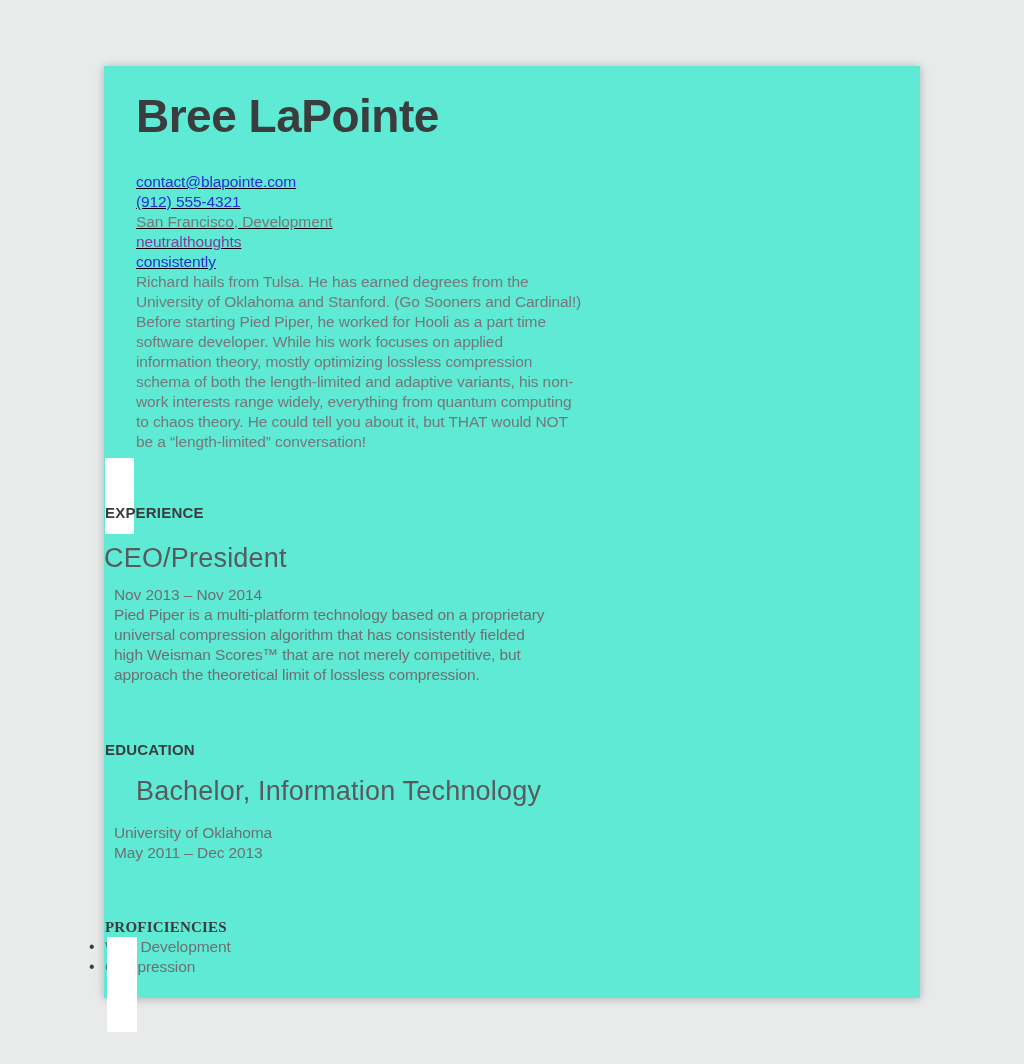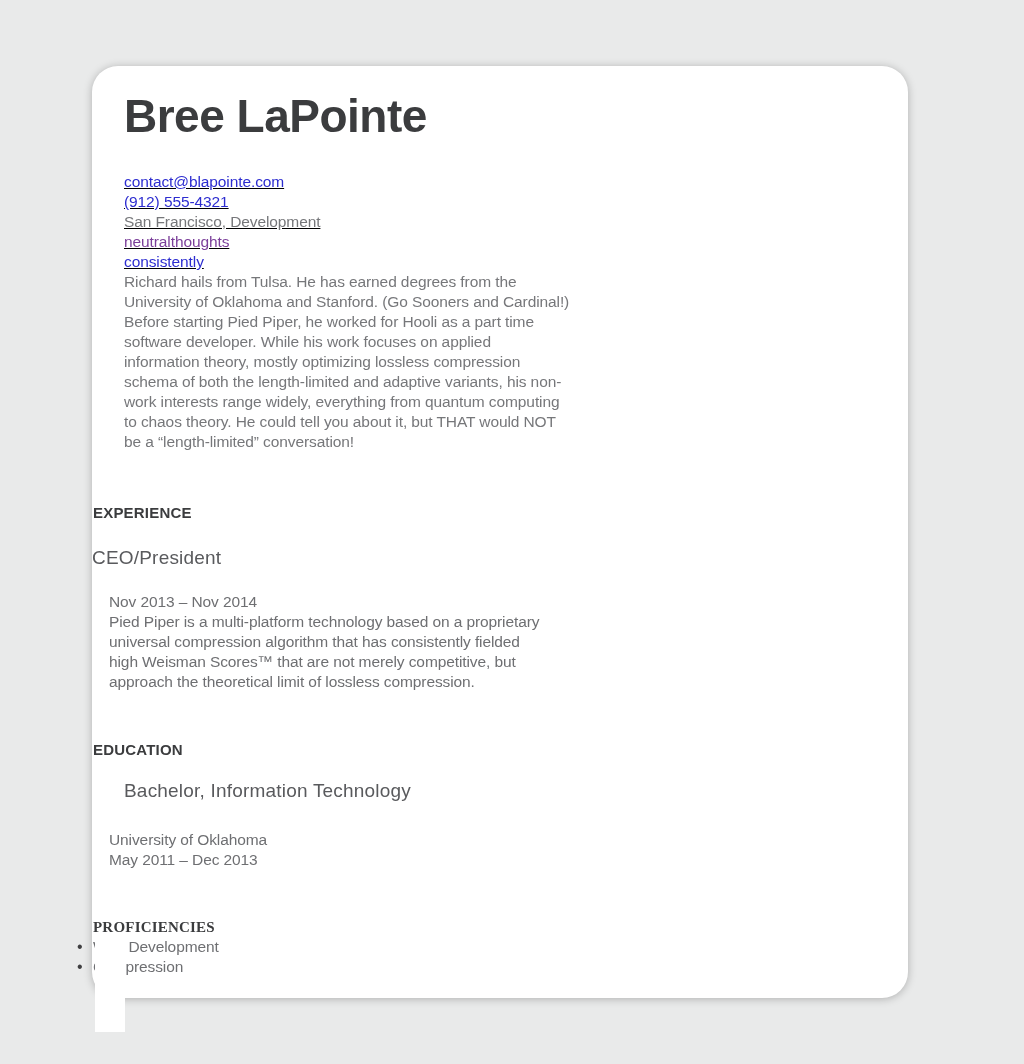--- a/index.html
+++ b/index.html
@@ -11,28 +11,27 @@
     overflow: hidden;
     font-family: "Liberation Sans", "DejaVu Sans", sans-serif;
   }
   .stage {
     position: relative;
     width: 1024px;
     height: 1064px;
   }
   .resume-card {
     position: absolute;
-    left: 92px;
+    left: 104px;
     top: 66px;
     width: 816px;
     height: 932px;
-    background: #ffffff;
+    background: #5eead4;
     box-shadow: 0 1px 9px rgba(0,0,0,0.25);
     overflow: visible;
-    border-radius: 26px;
   }
   .content { position: relative; z-index: 1; }
 
   
   .artifact {
     position: absolute;
     background: #ffffff;
   }
   .artifact-top  { left: 1px;  top: 392px; width: 29px; height: 76px; z-index: 0; }
   .artifact-bottom { left: 3px; top: 871px; width: 30px; height: 95px; z-index: 3; }
@@ -86,31 +85,31 @@
     line-height: 18px;
     font-weight: 700;
     letter-spacing: 0.2px;
     color: var(--text-dark, #3b3c3e);
     white-space: nowrap;
   }
   .item-title {
     position: absolute;
     left: 0px;
     margin: 0;
-    font-size: 19px;
+    font-size: 27px;
     line-height: 36px;
     font-weight: 300;
     letter-spacing: 0.2px;
     color: #595a5d;
     white-space: nowrap;
   }
   .item-meta, .item-desc {
     position: absolute;
     left: 1px;
-    margin: 16px;
+    margin: 9px;
     font-size: 15.5px;
     line-height: 20px;
     letter-spacing: -0.1px;
     color: #6e6f72;
     white-space: pre-line;
   }
   .heading-experience   { top: 438px; }
   .title-experience     { top: 474px; }
   .dates-experience     { top: 510px; }
   .desc-experience      { top: 530px; width: 640px; }

